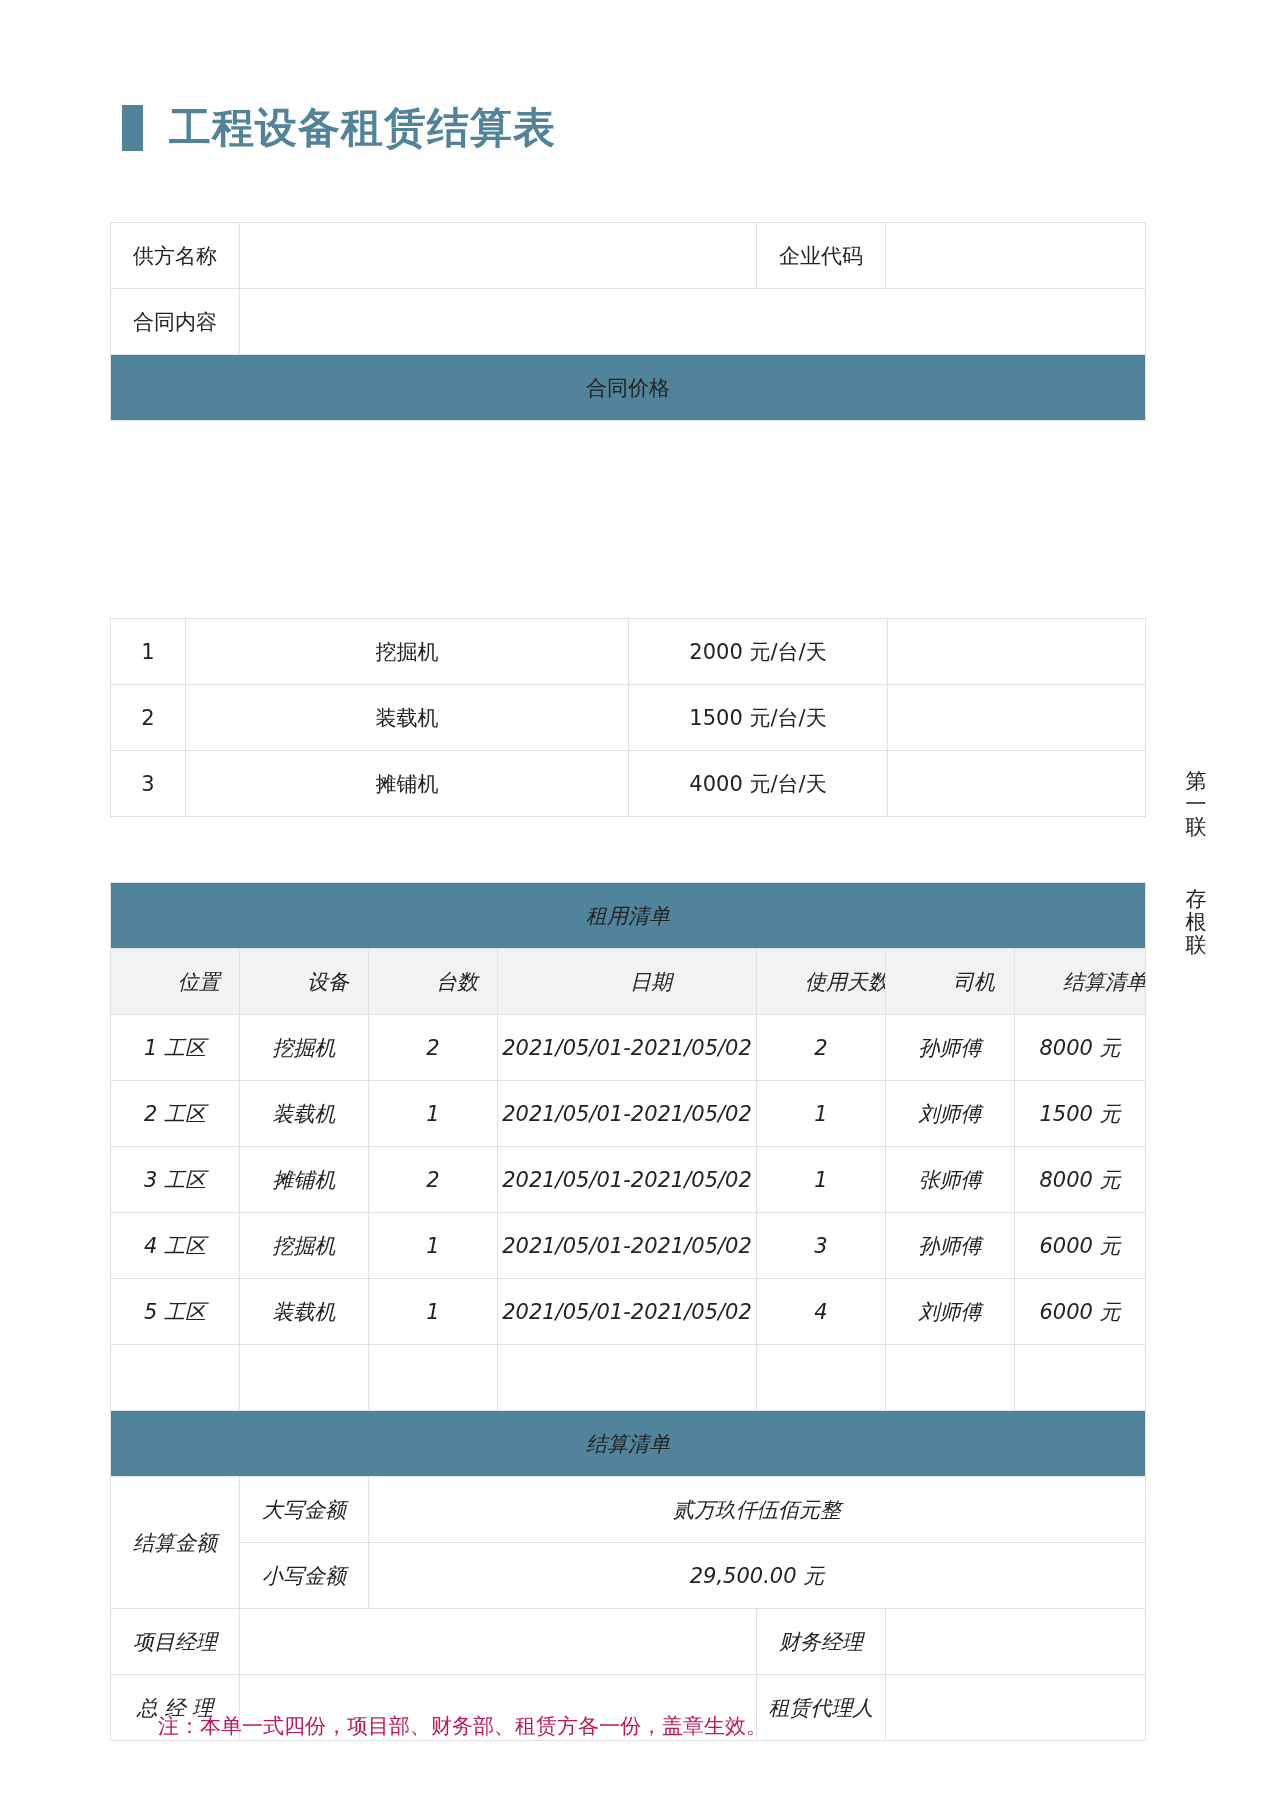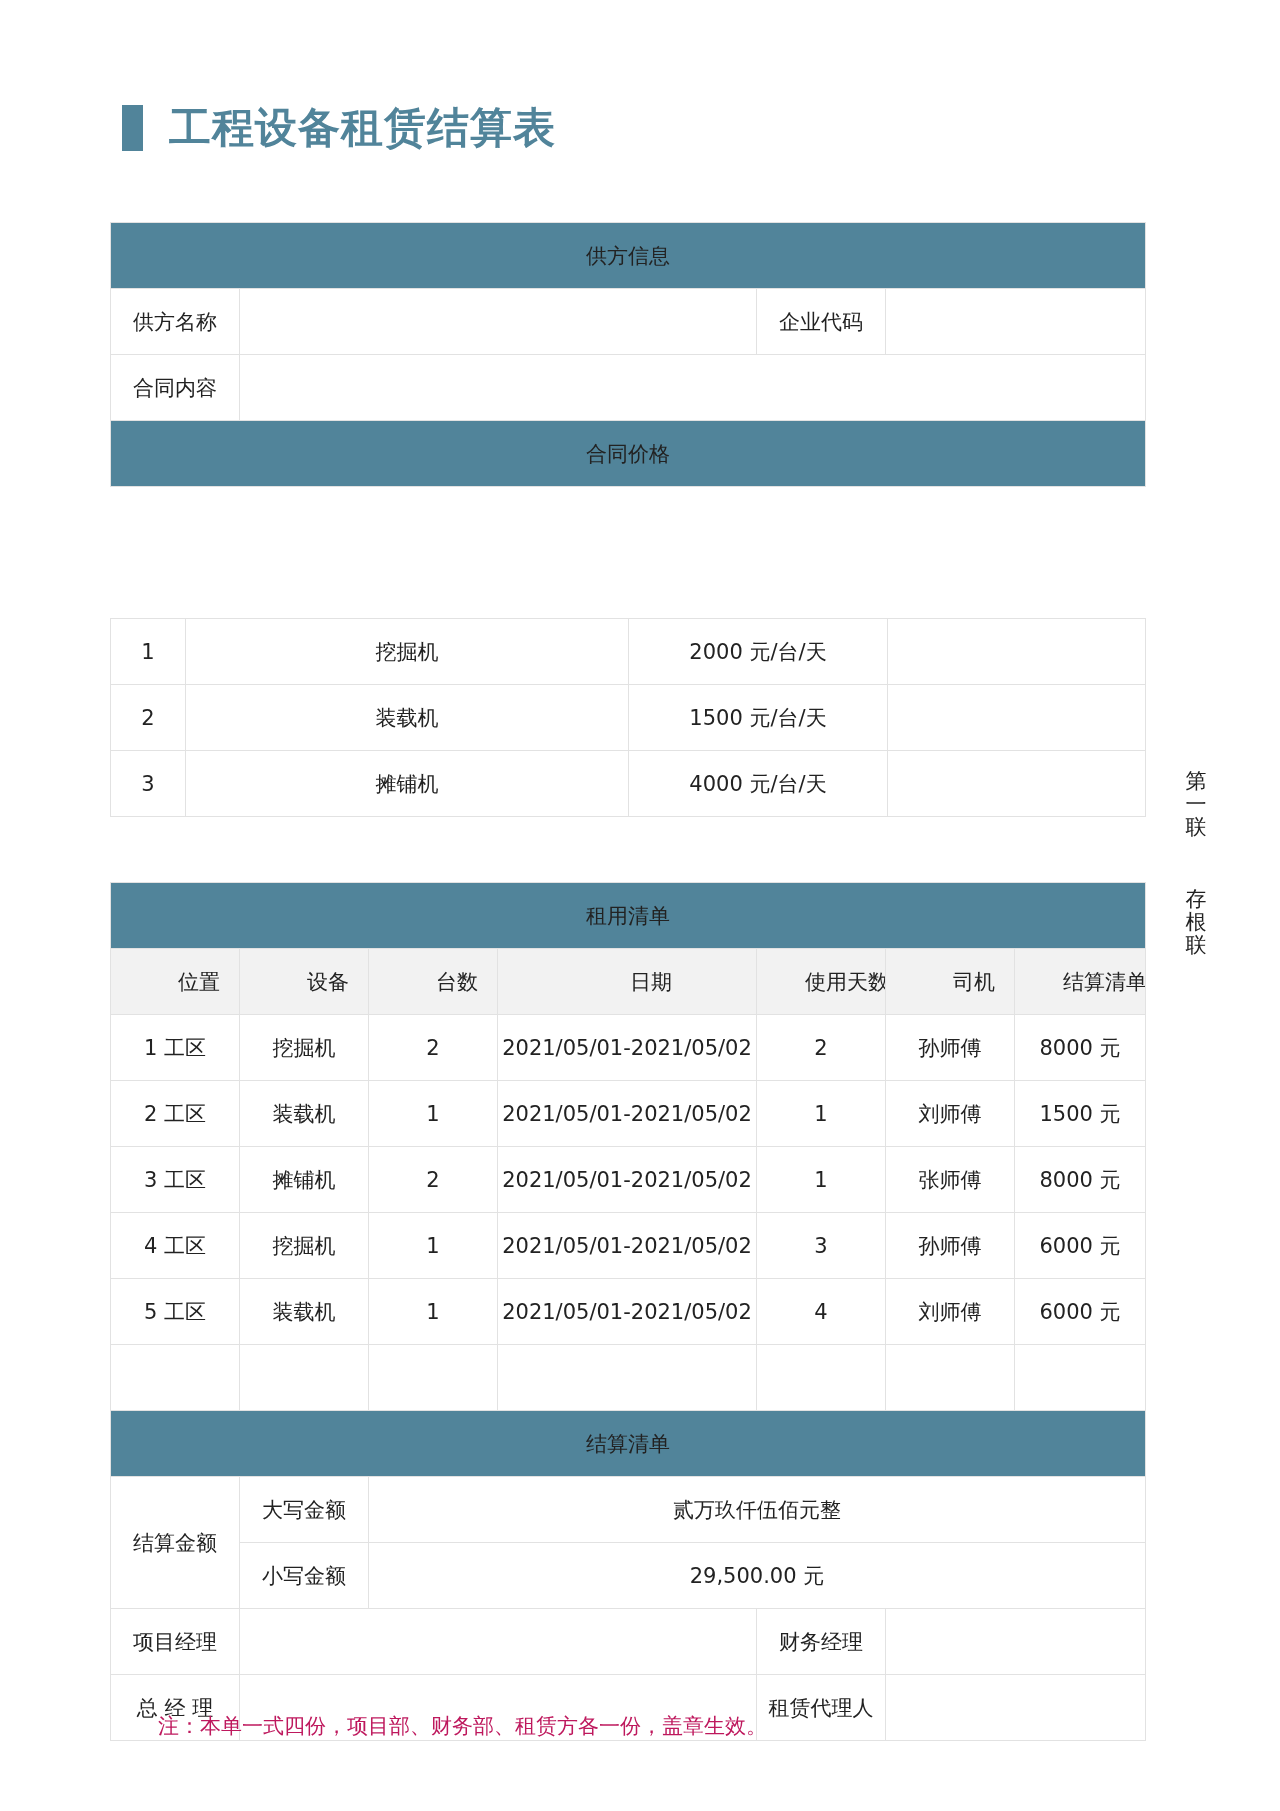--- a/index.html
+++ b/index.html
@@ -29,23 +29,20 @@
     <col style="width:129px">
       <col style="width:129px">
       <col style="width:129px">
       <col style="width:259px">
     <col style="width:129px">
       <col style="width:129px">
       <col style="width:131px">
   </colgroup>
 
   <tbody>
-      <tr>
-    <td class="section" colspan="7">供方信息</td>
-  </tr>
   <tr>
     <td>供方名称</td>
     <td colspan="3"></td>
     <td>企业代码</td>
     <td colspan="2"></td>
   </tr>
   <tr>
     <td>合同内容</td>
     <td colspan="6"></td>
   </tr>
@@ -78,21 +75,21 @@
   </tr>
   <tr>
     <td>3</td>
     <td>摊铺机</td>
     <td>4000 元/台/天</td>
     <td></td>
   </tr>
 </tbody>
   </table>
 
-<table class="sheet" style="top:882px;">
+<table class="sheet" style="top:882px;font-style:italic;">
   <colgroup>
     <col style="width:129px">
       <col style="width:129px">
       <col style="width:129px">
       <col style="width:259px">
     <col style="width:129px">
       <col style="width:129px">
       <col style="width:131px">
   </colgroup>
   <tbody>

